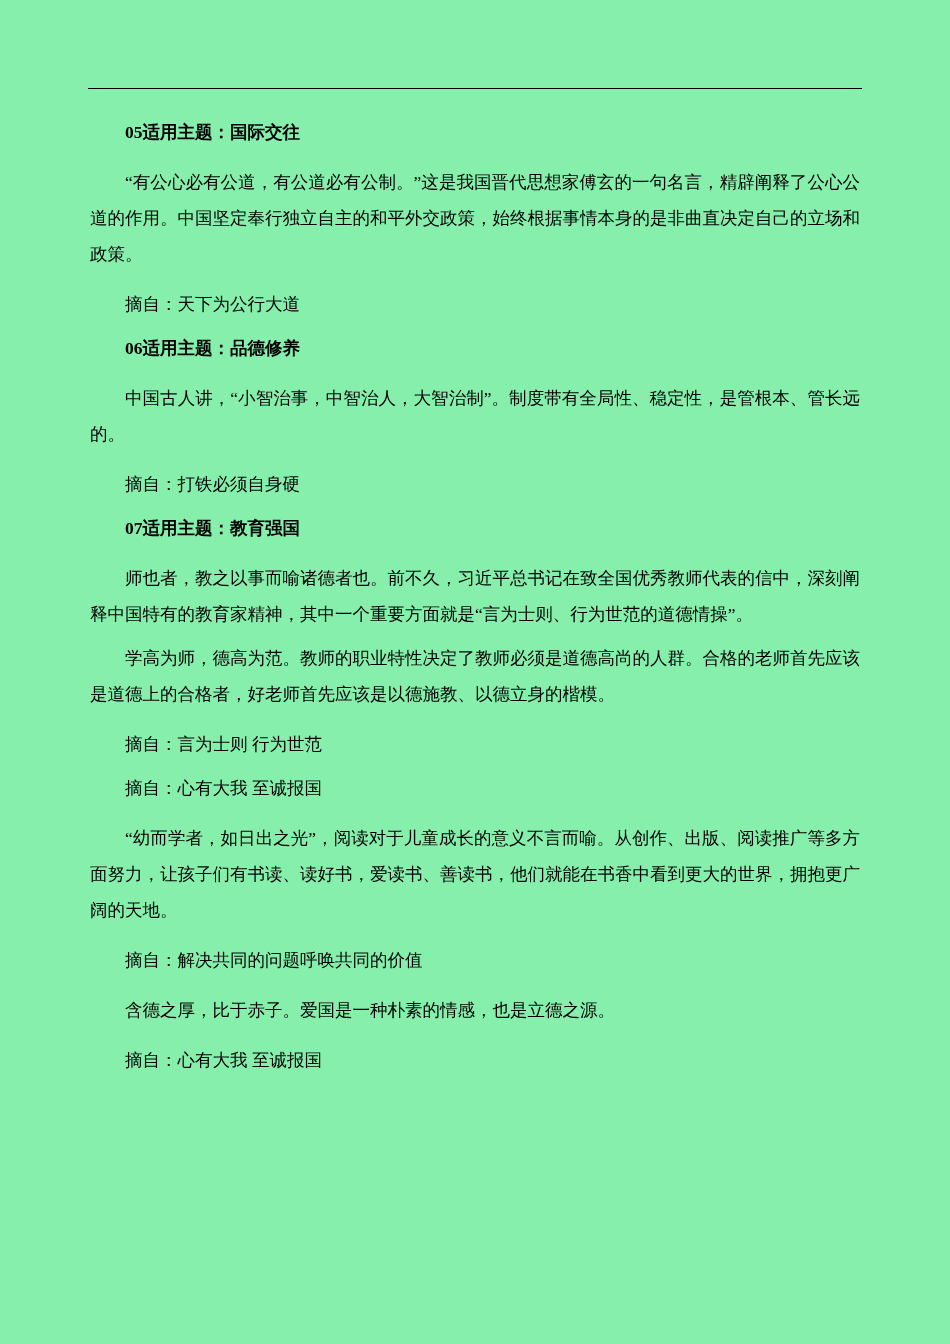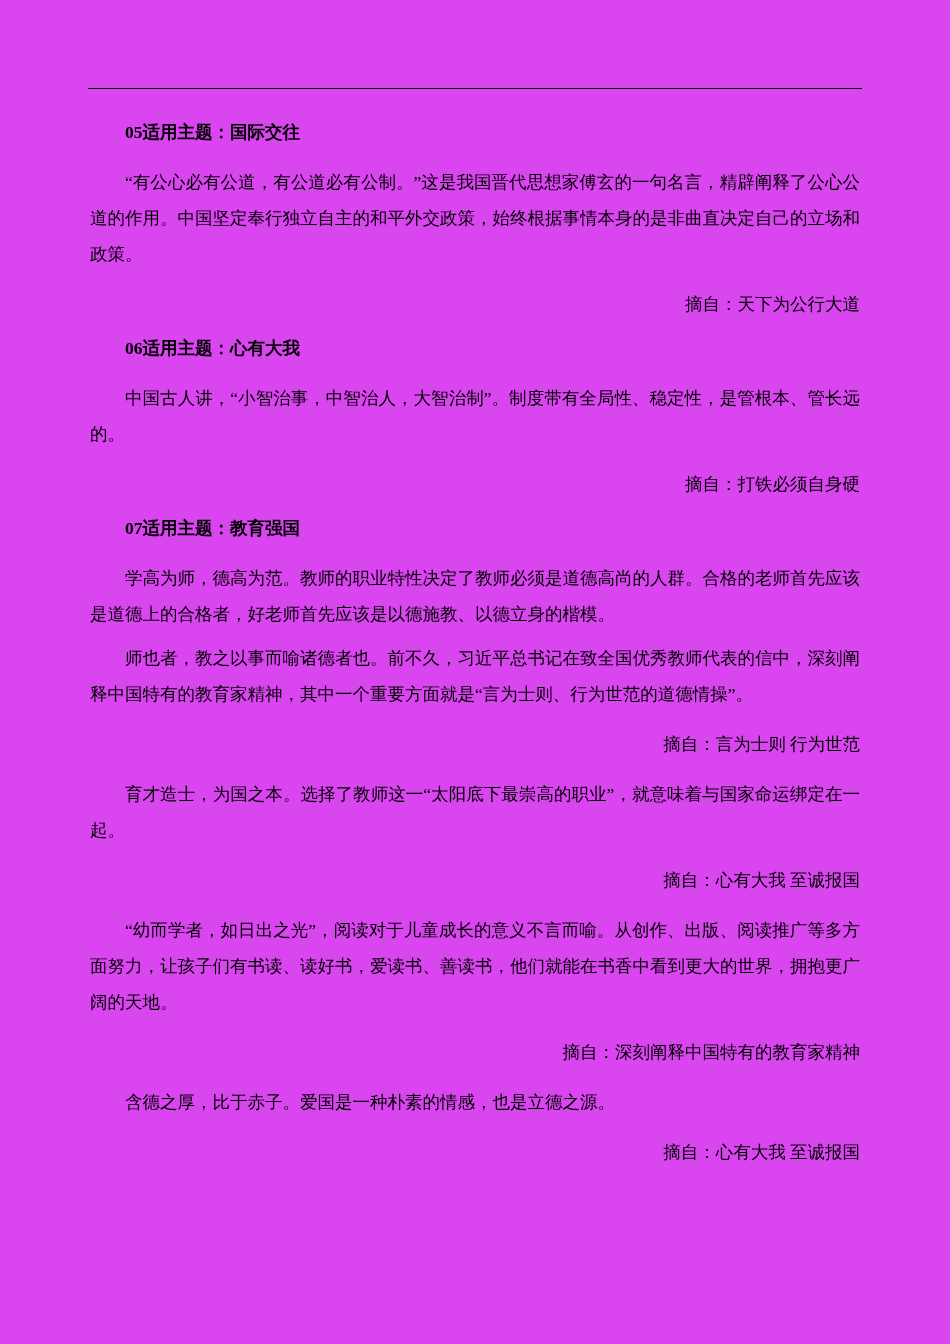--- a/index.html
+++ b/index.html
@@ -5,21 +5,21 @@
   html, body {
     margin: 0;
     padding: 0;
     background: #ffffff;
   }
   .page {
     position: relative;
     width: 950px;
     height: 1344px;
     box-sizing: border-box;
-    background: #d946ef;
+    background: #86efac;
     font-family: "Liberation Serif", "DejaVu Serif", serif;
     color: #000000;
     overflow: hidden;
   }
   .header-rule {
     position: absolute;
     top: 88px;
     left: 88px;
     right: 88px;
     border-top: 1.5px solid #000000;
@@ -43,44 +43,42 @@
     line-height: 36px;
     text-indent: 2em;
     text-align: justify;
     margin: 8px 0 8px 0;
   }
   .doc-excerpt {
     font-size: 17.5px;
     line-height: 24px;
     text-indent: 2em;
     margin: 20px 0 20px 0;
-    text-align: right;
   }
 </style>
 </head>
 <body>
 
 <div class="page">
   <div class="header-rule"></div>
   <div class="content">
 
     <div class="doc-heading">05适用主题：国际交往</div>
     <div class="doc-para">“有公心必有公道，有公道必有公制。”这是我国晋代思想家傅玄的一句名言，精辟阐释了公心公道的作用。中国坚定奉行独立自主的和平外交政策，始终根据事情本身的是非曲直决定自己的立场和政策。</div>
     <div class="doc-excerpt">摘自：天下为公行大道</div>
 
-    <div class="doc-heading">06适用主题：心有大我</div>
+    <div class="doc-heading">06适用主题：品德修养</div>
     <div class="doc-para">中国古人讲，“小智治事，中智治人，大智治制”。制度带有全局性、稳定性，是管根本、管长远的。</div>
     <div class="doc-excerpt">摘自：打铁必须自身硬</div>
 
     <div class="doc-heading">07适用主题：教育强国</div>
+    <div class="doc-para">师也者，教之以事而喻诸德者也。前不久，习近平总书记在致全国优秀教师代表的信中，深刻阐释中国特有的教育家精神，其中一个重要方面就是“言为士则、行为世范的道德情操”。</div>
     <div class="doc-para">学高为师，德高为范。教师的职业特性决定了教师必须是道德高尚的人群。合格的老师首先应该是道德上的合格者，好老师首先应该是以德施教、以德立身的楷模。</div>
-    <div class="doc-para">师也者，教之以事而喻诸德者也。前不久，习近平总书记在致全国优秀教师代表的信中，深刻阐释中国特有的教育家精神，其中一个重要方面就是“言为士则、行为世范的道德情操”。</div>
     <div class="doc-excerpt">摘自：言为士则 行为世范</div>
-    <div class="doc-para">育才造士，为国之本。选择了教师这一“太阳底下最崇高的职业”，就意味着与国家命运绑定在一起。</div>
     <div class="doc-excerpt">摘自：心有大我 至诚报国</div>
     <div class="doc-para">“幼而学者，如日出之光”，阅读对于儿童成长的意义不言而喻。从创作、出版、阅读推广等多方面努力，让孩子们有书读、读好书，爱读书、善读书，他们就能在书香中看到更大的世界，拥抱更广阔的天地。</div>
-    <div class="doc-excerpt">摘自：深刻阐释中国特有的教育家精神</div>
+    <div class="doc-excerpt">摘自：解决共同的问题呼唤共同的价值</div>
 
     <div class="doc-para">含德之厚，比于赤子。爱国是一种朴素的情感，也是立德之源。</div>
     <div class="doc-excerpt">摘自：心有大我 至诚报国</div>
 
   </div>
 </div>
 
 </body></html>

